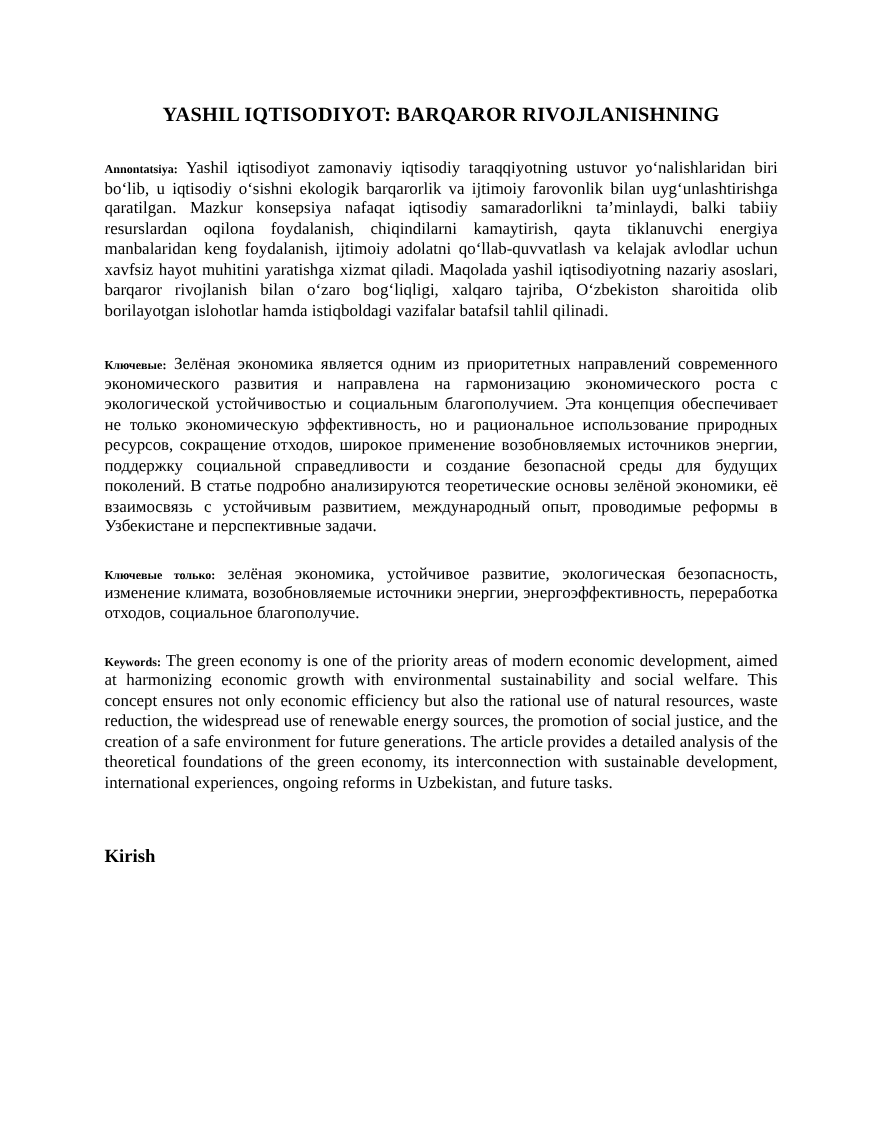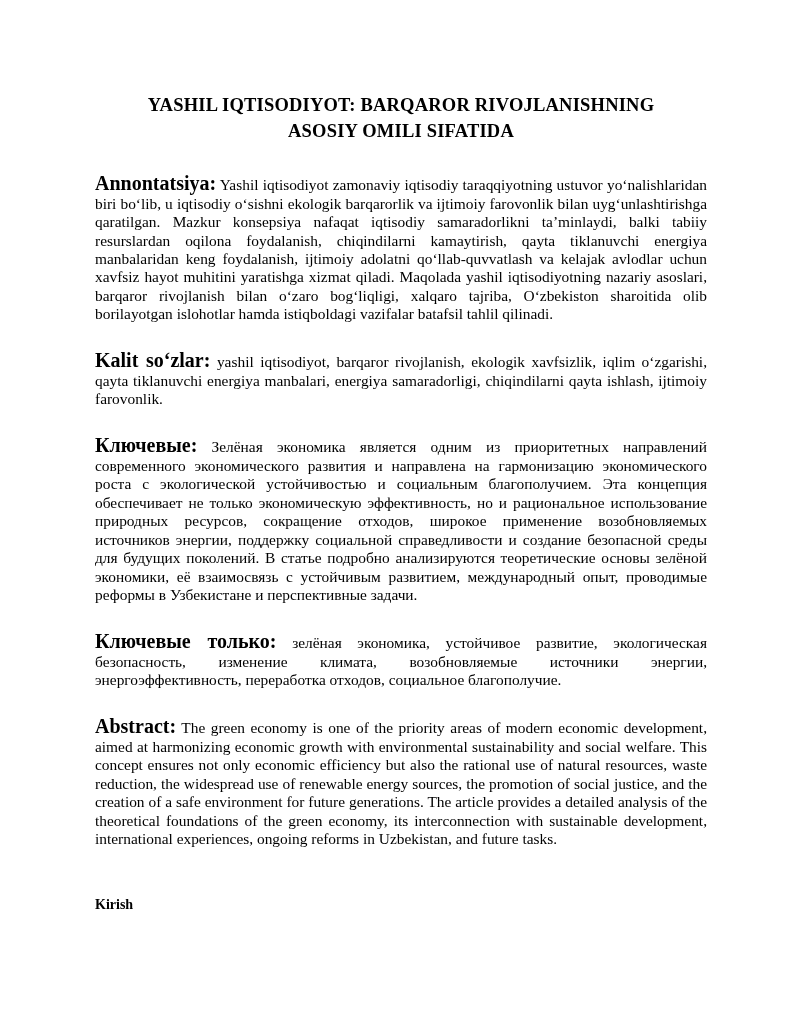--- a/index.html
+++ b/index.html
@@ -27,72 +27,67 @@
     letter-spacing: 0.2px;
   }
   .para {
     margin: 0 0 18px 0;
     font-size: 15.4px;
     line-height: 1.2;
     text-align: justify;
   }
   .para .label {
     font-weight: bold;
-    font-size: 20px;
+    font-size: 11px;
   }
   .spacer {
     height: 6px;
   }
   .section-heading {
     margin: 24px 0 0 0;
-    font-size: 14px;
+    font-size: 17px;
     font-weight: bold;
     text-align: left;
   }
 </style>
 </head>
 <body>
 
 <div class="page">
 
   <h1 class="doc-title">
     <span>YASHIL IQTISODIYOT: BARQAROR RIVOJLANISHNING</span><br>
-    <span>ASOSIY OMILI SIFATIDA</span>
   </h1>
 
   <p class="para">
     <span class="label">Annontatsiya:</span>
     <span>Yashil iqtisodiyot zamonaviy iqtisodiy taraqqiyotning ustuvor yo‘nalishlaridan biri bo‘lib, u iqtisodiy o‘sishni ekologik barqarorlik va ijtimoiy farovonlik bilan uyg‘unlashtirishga qaratilgan. Mazkur konsepsiya nafaqat iqtisodiy samaradorlikni ta’minlaydi, balki tabiiy resurslardan oqilona foydalanish, chiqindilarni kamaytirish, qayta tiklanuvchi energiya manbalaridan keng foydalanish, ijtimoiy adolatni qo‘llab-quvvatlash va kelajak avlodlar uchun xavfsiz hayot muhitini yaratishga xizmat qiladi. Maqolada yashil iqtisodiyotning nazariy asoslari, barqaror rivojlanish bilan o‘zaro bog‘liqligi, xalqaro tajriba, O‘zbekiston sharoitida olib borilayotgan islohotlar hamda istiqboldagi vazifalar batafsil tahlil qilinadi.</span>
   </p>
 
   <div class="spacer"></div>
 
-  <p class="para">
-    <span class="label">Kalit so‘zlar:</span>
-    <span>yashil iqtisodiyot, barqaror rivojlanish, ekologik xavfsizlik, iqlim o‘zgarishi, qayta tiklanuvchi energiya manbalari, energiya samaradorligi, chiqindilarni qayta ishlash, ijtimoiy farovonlik.</span>
-  </p>
 
   <div class="spacer"></div>
 
   <p class="para">
     <span class="label">Ключевые:</span>
     <span>Зелёная экономика является одним из приоритетных направлений современного экономического развития и направлена на гармонизацию экономического роста с экологической устойчивостью и социальным благополучием. Эта концепция обеспечивает не только экономическую эффективность, но и рациональное использование природных ресурсов, сокращение отходов, широкое применение возобновляемых источников энергии, поддержку социальной справедливости и создание безопасной среды для будущих поколений. В статье подробно анализируются теоретические основы зелёной экономики, её взаимосвязь с устойчивым развитием, международный опыт, проводимые реформы в Узбекистане и перспективные задачи.</span>
   </p>
 
   <div class="spacer"></div>
 
   <p class="para">
     <span class="label">Ключевые только:</span>
     <span>зелёная экономика, устойчивое развитие, экологическая безопасность, изменение климата, возобновляемые источники энергии, энергоэффективность, переработка отходов, социальное благополучие.</span>
   </p>
 
   <div class="spacer"></div>
 
   <p class="para">
-    <span class="label">Abstract:</span>
+    <span class="label">Keywords:</span>
     <span>The green economy is one of the priority areas of modern economic development, aimed at harmonizing economic growth with environmental sustainability and social welfare. This concept ensures not only economic efficiency but also the rational use of natural resources, waste reduction, the widespread use of renewable energy sources, the promotion of social justice, and the creation of a safe environment for future generations. The article provides a detailed analysis of the theoretical foundations of the green economy, its interconnection with sustainable development, international experiences, ongoing reforms in Uzbekistan, and future tasks.</span>
   </p>
 
   <div class="spacer"></div>
 
 
   <p class="section-heading">Kirish</p>
 
 </div>
 

